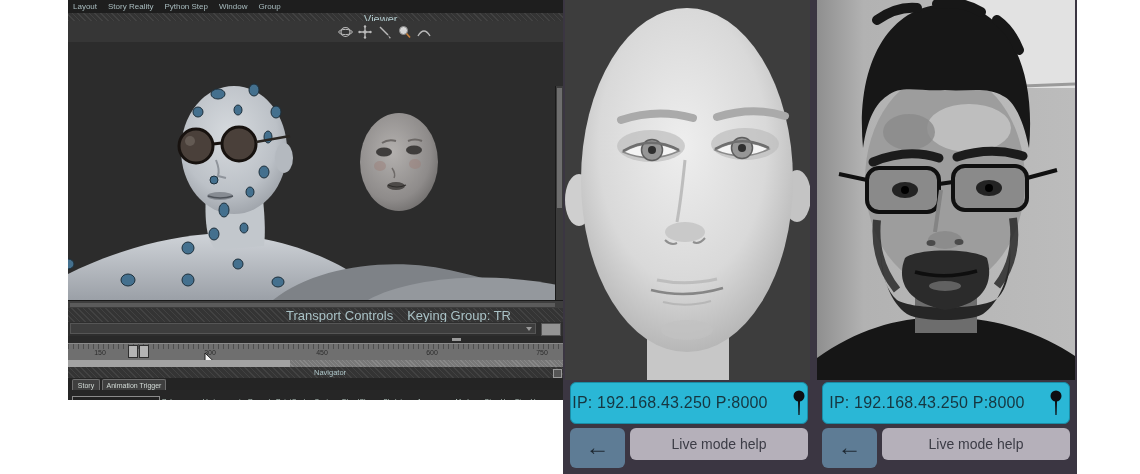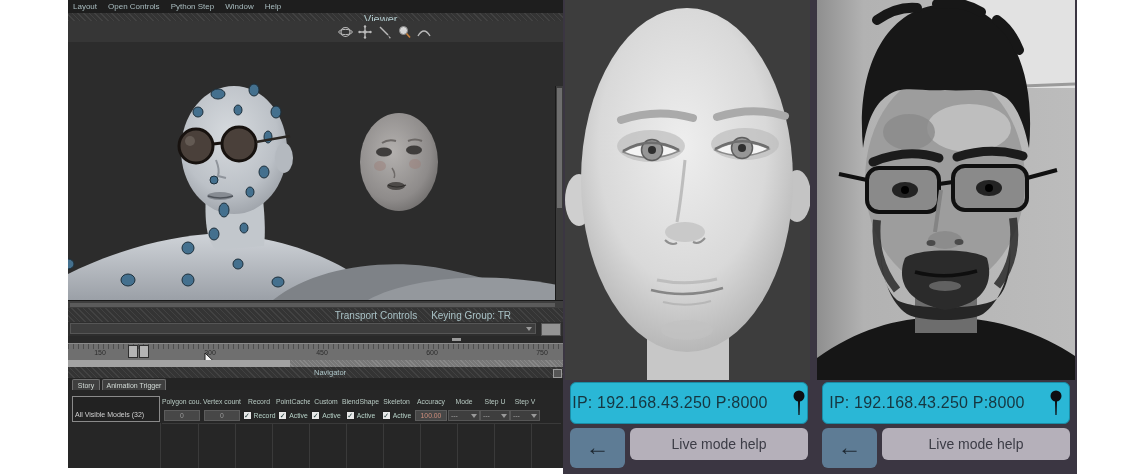--- a/index.html
+++ b/index.html
@@ -1,35 +1,35 @@
 <!DOCTYPE html>
 <html><head>
 <meta charset="utf-8">
 <style>
   html,body{margin:0;padding:0;background:#ffffff;font-family:"Liberation Sans",sans-serif;}
   .stage{position:relative;width:1140px;height:474px;background:#ffffff;overflow:hidden;}
   .abs{position:absolute;}
 
   
-  .mb{left:68px;top:0;width:495px;height:468px;background:#262626;overflow:hidden;}
+  .mb{left:68px;top:0;width:495px;height:400px;background:#262626;overflow:hidden;}
   .hatch{background:#343434;background-image:repeating-linear-gradient(45deg,rgba(255,255,255,.07) 0 1px,transparent 1px 4px);}
   .mb-menubar{left:0;top:0;width:100%;height:13px;background:#1e1e1e;display:flex;align-items:center;gap:11px;padding-left:5px;box-sizing:border-box;}
   .mb-menu-item{font-size:8px;color:#a9bcbf;white-space:nowrap;cursor:default;}
   .mb-titlestrip{left:0;top:13px;width:100%;height:8px;}
   .mb-viewer-title{left:296px;top:12.5px;font-size:11px;color:#aec6c9;}
   .mb-toolbar{left:0;top:21px;width:100%;height:21px;background:#363636;border-bottom:1px solid #1c1c1c;}
   .mb-tool{position:absolute;top:3px;width:16px;height:15px;display:flex;align-items:center;justify-content:center;}
   .mb-viewport{left:0;top:42px;width:100%;height:258px;background:#2c2c2c;}
   .vp-label{left:1px;top:278px;font-size:6.5px;color:#b5b5b5;}
   .vp-vscroll{left:487px;top:44px;width:7px;height:254px;background:#3c3c3c;border-left:1px solid #1a1a1a;}
   .vp-vscroll-thumb{left:1px;top:2px;width:5px;height:120px;background:#6e6e6e;position:absolute;}
   .mb-hscroll{left:0;top:300px;width:100%;height:8px;background:#3e3e3e;border-top:1px solid #1a1a1a;}
   .mb-hscroll-thumb{position:absolute;left:2px;top:2px;width:485px;height:4px;background:#5b5b5b;}
   .mb-transport{left:0;top:308px;width:100%;height:14px;display:flex;align-items:center;justify-content:flex-end;gap:14px;padding-right:52px;box-sizing:border-box;}
-  .mb-transport span{font-size:10px;color:#a9c2c6;}
+  .mb-transport span{font-size:13px;color:#a9c2c6;}
   .mb-ddrow{left:0;top:322px;width:100%;height:14px;background:#2e2e2e;}
   .mb-ddfield{position:absolute;left:2px;top:1px;width:466px;height:11px;background:#3e3e3e;border:1px solid #565656;box-sizing:border-box;}
   .caret{width:0;height:0;border-left:3px solid transparent;border-right:3px solid transparent;border-top:4px solid #9a9a9a;display:inline-block;}
   .mb-ddfield .caret{position:absolute;right:3px;top:3px;}
   .mb-sidebox{position:absolute;right:2px;top:1px;width:18px;height:11px;background:#949494;border:1px solid #555;}
   .mb-thinbar{left:0;top:336px;width:100%;height:7px;background:#292929;}
   .mb-centermark{position:absolute;left:384px;top:2px;width:9px;height:3px;background:#9a9a9a;}
   .mb-ruler{left:0;top:343px;width:100%;height:16px;background:#6f6f6f;border-top:1px solid #8a8a8a;
     background-image:repeating-linear-gradient(90deg,#4e4e4e 0 1px,transparent 1px 5px);background-size:100% 5px;background-repeat:no-repeat;}
   .mb-tick-label{position:absolute;top:5px;font-size:7px;color:#2d2d2d;transform:translateX(-50%);}
@@ -73,24 +73,24 @@
 </style>
 </head>
 <body>
 
 <div class="stage">
 
   <div class="abs mb">
 
     <div class="abs mb-menubar">
       <span class="mb-menu-item">Layout</span>
-      <span class="mb-menu-item">Open Controls</span>
+      <span class="mb-menu-item">Story Reality</span>
       <span class="mb-menu-item">Python Step</span>
       <span class="mb-menu-item">Window</span>
-      <span class="mb-menu-item">Help</span>
+      <span class="mb-menu-item">Group</span>
     </div>
 
     <div class="abs mb-titlestrip hatch"></div>
     <span class="abs mb-viewer-title">Viewer</span>
 
     <div class="abs mb-toolbar">
       <span class="mb-tool" style="left:269px;">
         <svg width="15" height="14" viewBox="0 0 15 14">
             <circle cx="7.5" cy="7" r="4.5" fill="none" stroke="#b9b9b9" stroke-width="1.2"></circle>
             <ellipse cx="7.5" cy="7" rx="6.8" ry="2.6" fill="none" stroke="#b9b9b9" stroke-width="1"></ellipse>

